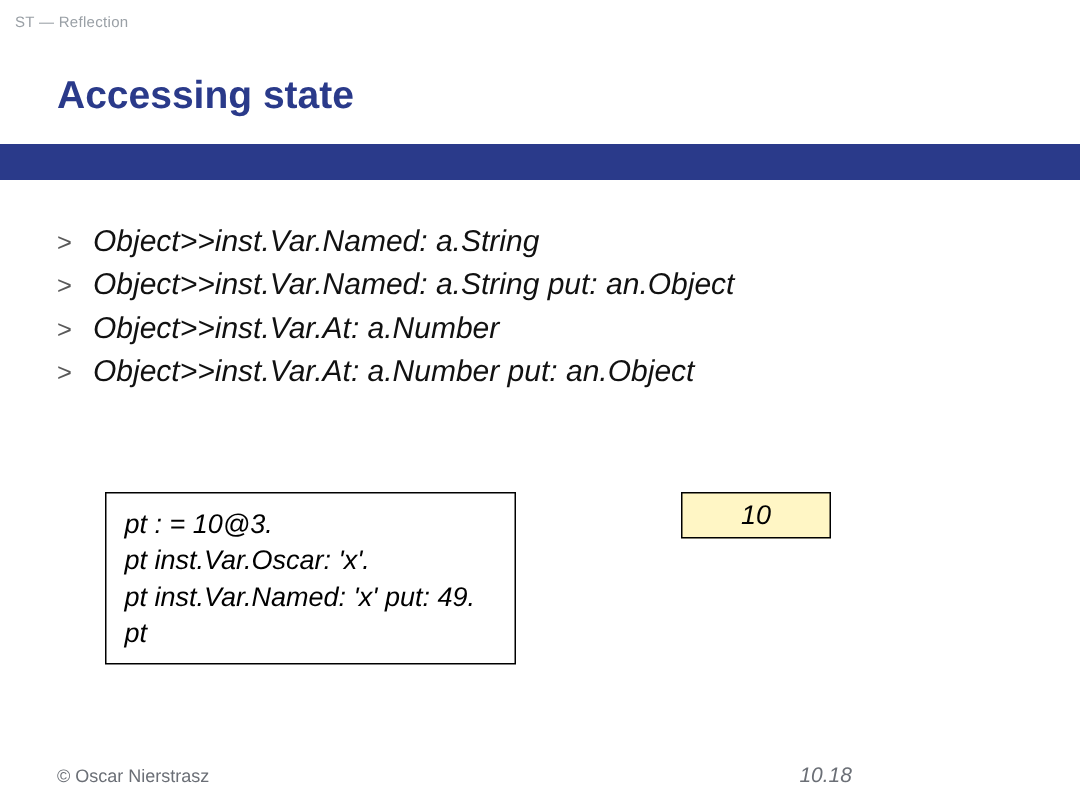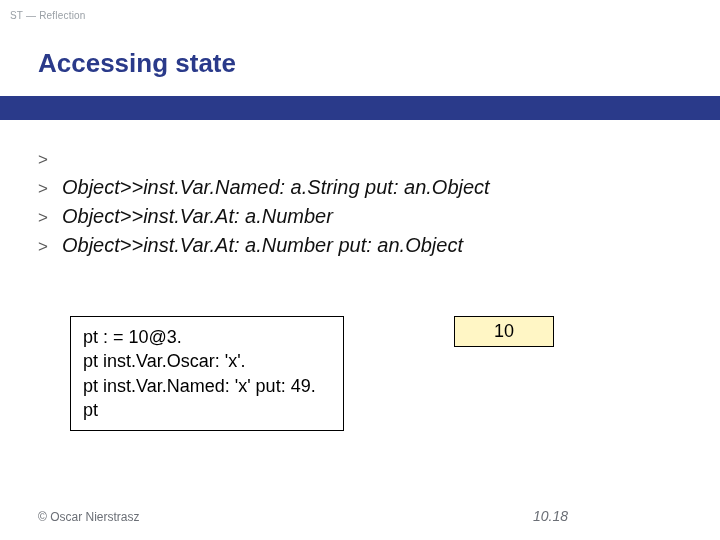--- a/index.html
+++ b/index.html
@@ -5,40 +5,41 @@
   * { margin: 0; padding: 0; box-sizing: border-box; }
   html, body { width: 720px; height: 540px; font-family: Arial, Helvetica, sans-serif; background: #fff; color: #000; }
   .slide { position: relative; width: 592px; height: 540px; background: #fff; }
   .crumb { position: absolute; top: 10px; left: 10px; font-size: 10px; color: #9aa0a6; letter-spacing: .2px; }
   .title { position: absolute; top: 48px; left: 38px; font-size: 26px; font-weight: 700; color: #2a3a8a; }
   .band { position: absolute; top: 96px; left: 0; width: 720px; height: 24px; background: #2a3a8a; }
   .content { position: absolute; top: 150px; left: 38px; right: 38px; }
   .row { display: flex; align-items: baseline; margin-bottom: 6px; }
   .gt { width: 24px; color: #595959; font-size: 17px; }
   .li { font-size: 20px; font-style: italic; color: #111; }
-  .codewrap { position: absolute; top: 316px; left: 70px; right: 38px; display: flex; align-items: stretch; }
+  .codewrap { position: absolute; top: 328px; left: 70px; right: 38px; display: flex; align-items: stretch; font-style: italic; }
   .codebox { border: 1.5px solid #000; padding: 8px 12px; font-size: 18px; line-height: 1.35; width: 340px; }
   .codebox div { white-space: pre; }
   .results { margin-left: 110px; display: flex; flex-direction: column; justify-content: space-between; text-align: center; }
   .resbox { border: 1.5px solid #000; background: #fff6c5; padding: 4px 12px; font-size: 18px; width: 100px; }
   .resgap { height: 34px; }
   .footer { position: absolute; left: 38px; bottom: 16px; font-size: 12px; color: #6b6f76; }
   .pagenum { position: absolute; right: 24px; bottom: 16px; font-size: 14px; color: #6b6f76; font-style: italic; }
 </style>
 </head>
 <body>
 
 <div class="slide">
   <div class="crumb">ST — Reflection</div>
   <div class="title">Accessing state</div>
   <div class="band"></div>
 
   <div class="content">
     <div class="row">
       <div class="gt">&gt;</div>
+      <div class="li">Object&gt;&gt;inst.Var.Named: a.String</div>
     </div>
     <div class="row">
       <div class="gt">&gt;</div>
       <div class="li">Object&gt;&gt;inst.Var.Named: a.String put: an.Object</div>
     </div>
     <div class="row">
       <div class="gt">&gt;</div>
       <div class="li">Object&gt;&gt;inst.Var.At: a.Number</div>
     </div>
     <div class="row">

